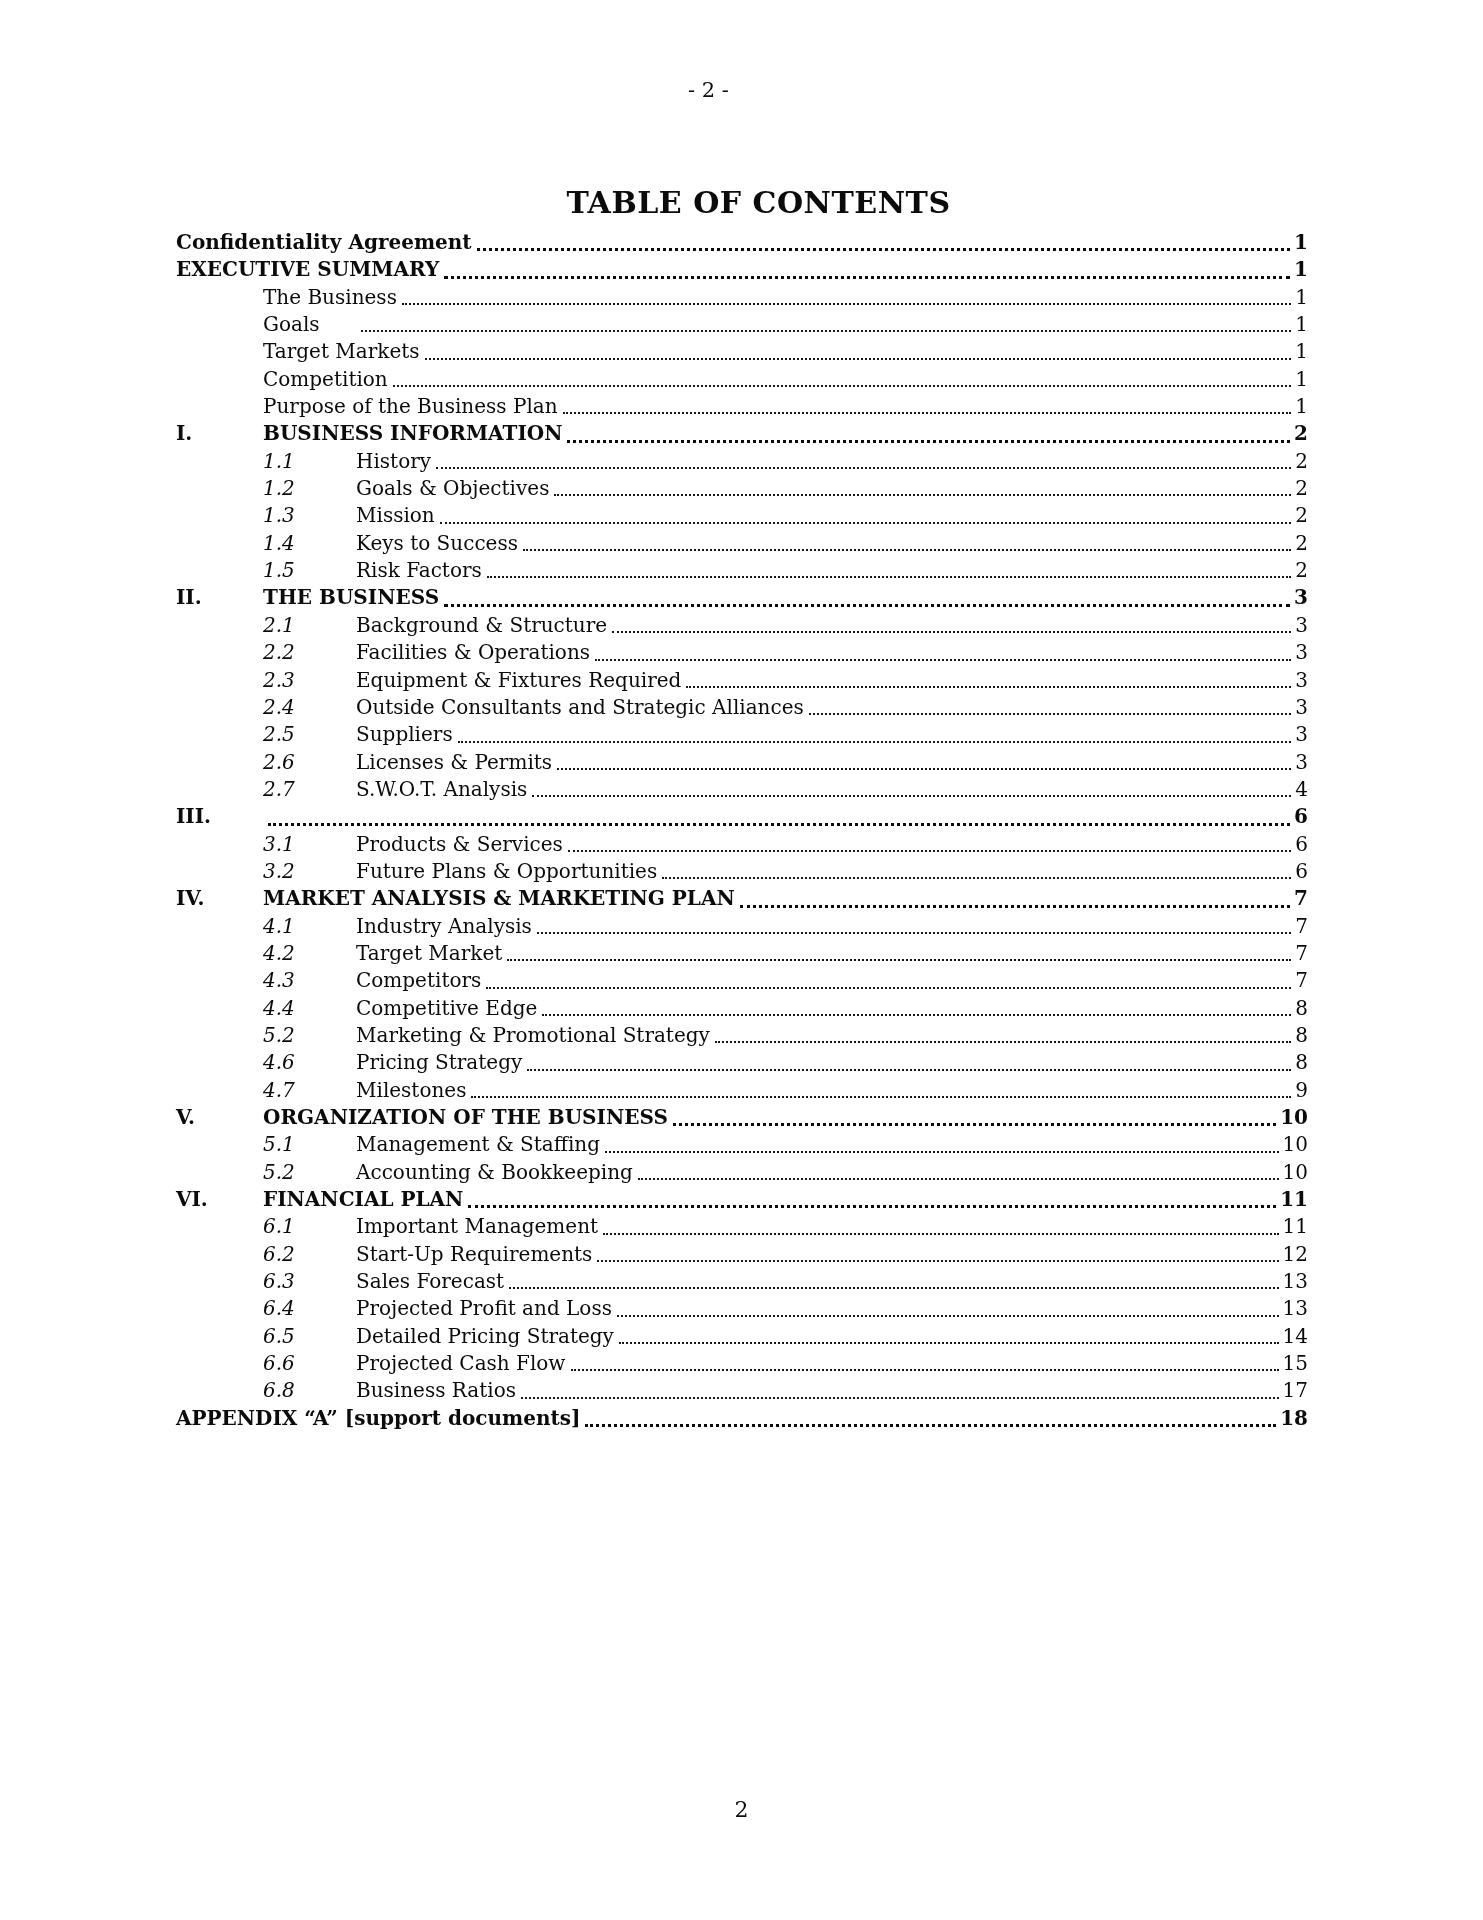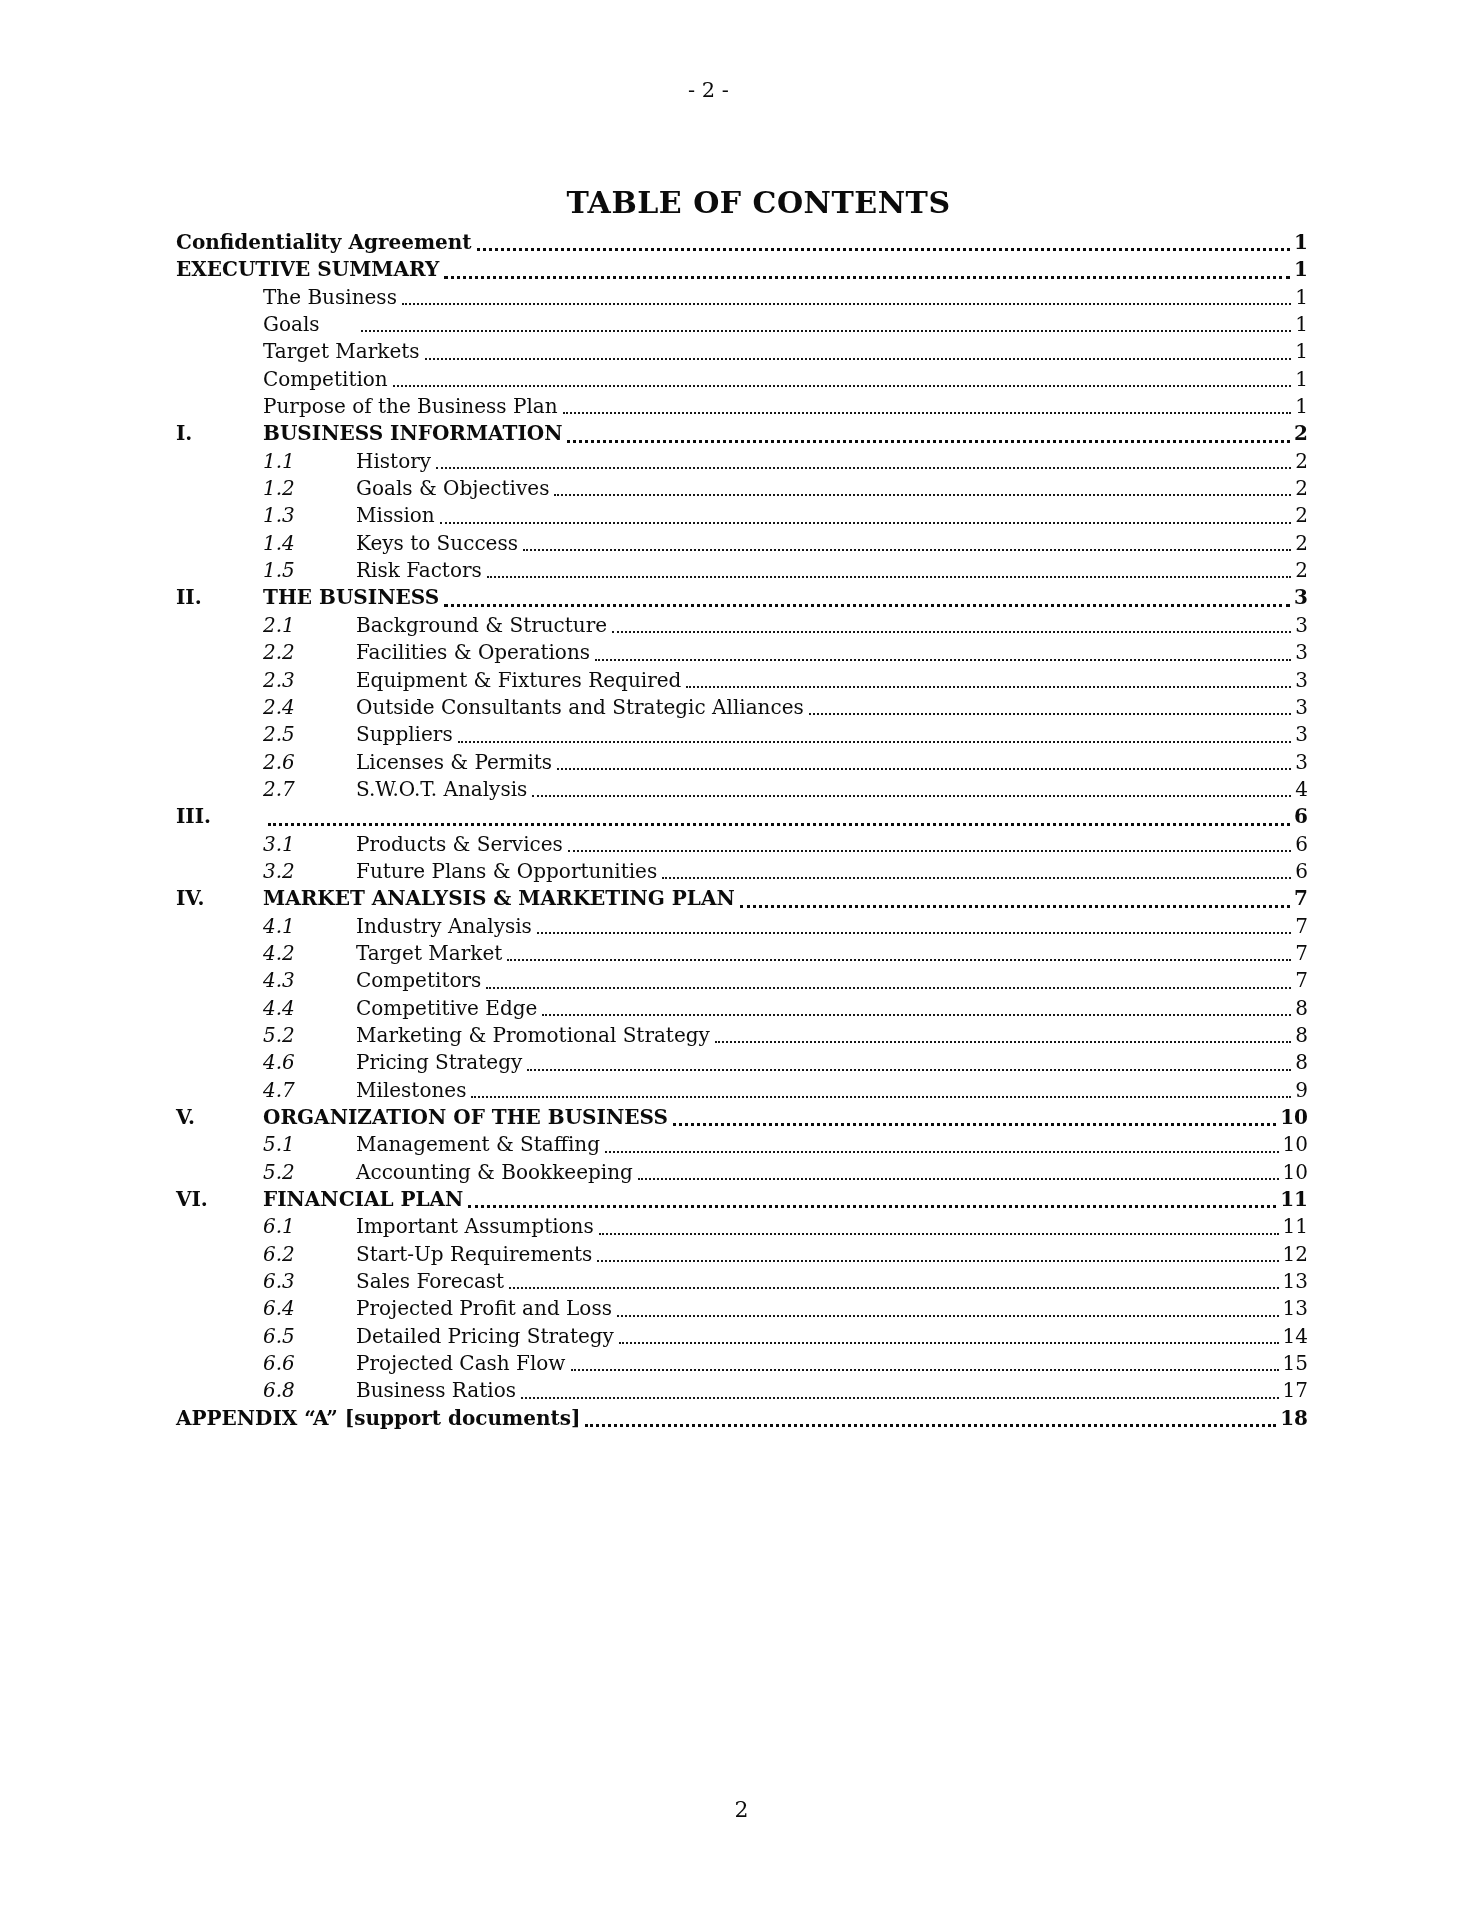--- a/index.html
+++ b/index.html
@@ -293,21 +293,21 @@
         <span class="pagenum">10</span>
       </div>
       <div class="row lvl0 bold">
         <span class="num">VI.</span>
         <span class="label">FINANCIAL PLAN</span>
         <span class="leader"></span>
         <span class="pagenum">11</span>
       </div>
       <div class="row lvl2">
         <span class="num">6.1</span>
-        <span class="label">Important Assumptions</span>
+        <span class="label">Important Management</span>
         <span class="leader"></span>
         <span class="pagenum">11</span>
       </div>
       <div class="row lvl2">
         <span class="num">6.2</span>
         <span class="label">Start-Up Requirements</span>
         <span class="leader"></span>
         <span class="pagenum">12</span>
       </div>
       <div class="row lvl2">

